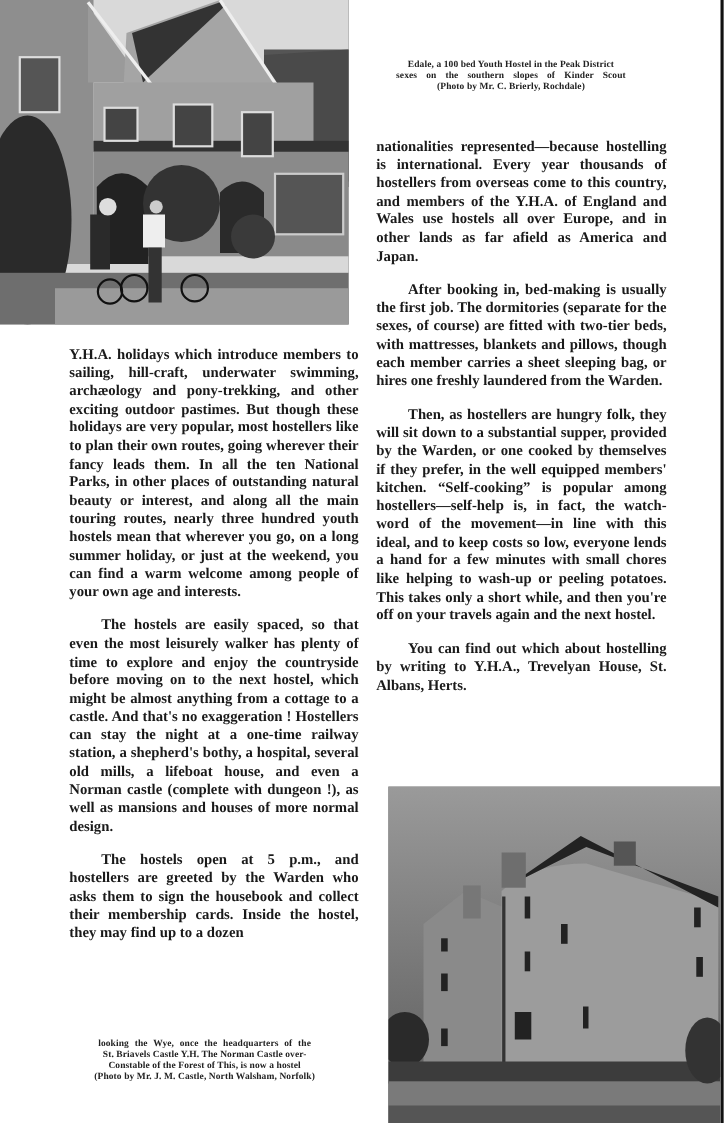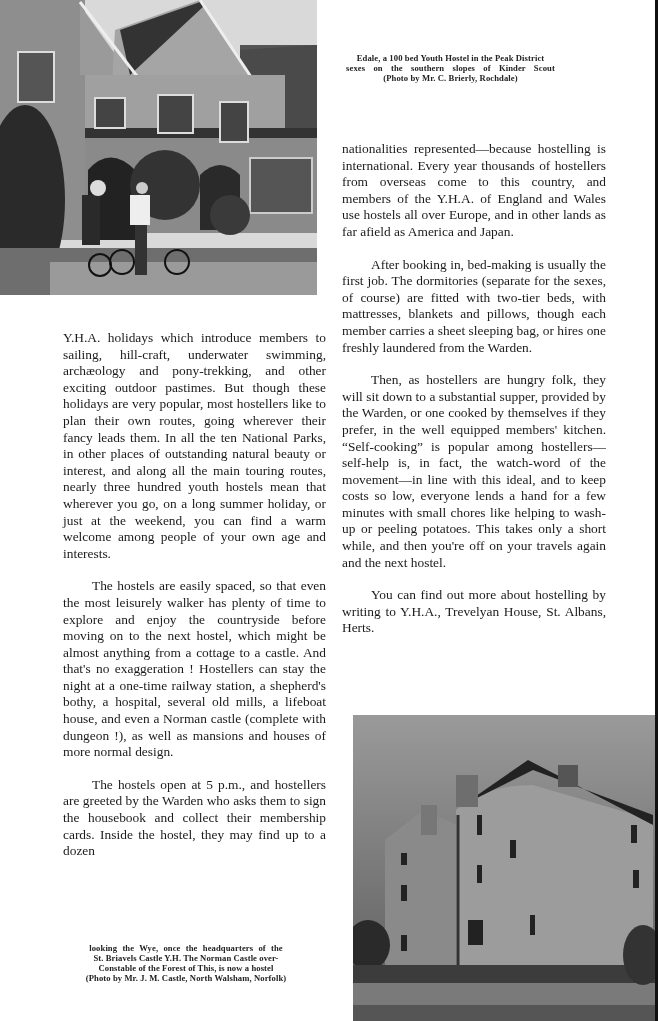--- a/index.html
+++ b/index.html
@@ -4,27 +4,27 @@
 <style>
   html, body { margin: 0; padding: 0; }
   body { width: 658px; height: 1021px; background: #ffffff; position: relative; overflow: hidden;
          font-family: "Liberation Serif", "DejaVu Serif", serif; color: #1a1a1a; }
   .page-edge { position: absolute; right: 0; top: 0; width: 3px; height: 1021px; background: #111; }
   .photo { position: absolute; overflow: hidden; background: #777; }
   .photo svg { display: block; width: 100%; height: 100%; }
   #photo-hostel { left: 0; top: 0; width: 317px; height: 295px; }
   #photo-castle { left: 353px; top: 715px; width: 302px; height: 306px; }
   .caption { position: absolute; font-size: 8.6px; line-height: 10px; text-align: center; font-weight: bold; color: #222; letter-spacing: 0.1px; }
-  #caption-top { left: 308px; top: 53px; width: 285px; }
+  #caption-top { left: 322px; top: 53px; width: 285px; }
   #caption-bottom { left: 36px; top: 943px; width: 300px; }
   .caption div { white-space: nowrap; }
   .col { position: absolute; font-size: 13.4px; line-height: 16.6px; text-align: justify; }
   #col-left { left: 63px; top: 314px; width: 263px; }
   #col-right { left: 342px; top: 125px; width: 264px; }
-  .col p { margin: 16px 0 14px 0; text-indent: 0; hyphens: manual; }
+  .col p { margin: 0 0 14px 0; text-indent: 0; hyphens: manual; font-weight: bold; }
   .col p.indent { text-indent: 29px; }
   .col p.noindent { text-indent: 0; }
 </style>
 </head>
 <body>
 
 <div class="page-edge"></div>
 
 <div class="photo" id="photo-hostel">
   <svg viewBox="0 0 317 295" preserveAspectRatio="none">
@@ -78,21 +78,21 @@
 <div class="col" id="col-left">
   <p class="noindent">Y.H.A. holidays which introduce members to sailing, hill-craft, underwater swimming, archæology and pony-trekking, and other exciting outdoor pastimes. But though these holidays are very popular, most hostellers like to plan their own routes, going wherever their fancy leads them.  In all the ten National Parks, in other places of outstanding natural beauty or interest, and along all the main touring routes, nearly three hundred youth hostels mean that wherever you go, on a long summer holiday, or just at the weekend, you can find a warm welcome among people of your own age and interests.</p>
   <p class="indent">The hostels are easily spaced, so that even the most leisurely walker has plenty of time to explore and enjoy the countryside before moving on to the next hostel, which might be almost anything from a cottage to a castle.  And that's no exaggeration !  Hostellers can stay the night at a one-time railway station, a shepherd's bothy, a hospital, several old mills, a lifeboat house, and even a Norman castle (complete with dungeon !), as well as mansions and houses of more normal design.</p>
   <p class="indent">The hostels open at 5 p.m., and hostellers are greeted by the Warden who asks them to sign the housebook and collect their membership cards. Inside the hostel, they may find up to a dozen</p>
 </div>
 
 <div class="col" id="col-right">
   <p class="noindent">nationalities represented—because hostelling is international. Every year thousands of hostellers from overseas come to this country, and members of the Y.H.A. of England and Wales use hostels all over Europe, and in other lands as far afield as America and Japan.</p>
   <p class="indent">After booking in, bed-making is usually the first job.  The dormitories (separate for the sexes, of course) are fitted with two-tier beds, with mattresses, blankets and pillows, though each member carries a sheet sleeping bag, or hires one freshly laundered from the Warden.</p>
   <p class="indent">Then, as hostellers are hungry folk, they will sit down to a substantial supper, provided by the Warden, or one cooked by themselves if they prefer, in the well equipped members' kitchen.  “Self-cooking” is popular among hostellers—self-help is, in fact, the watch-word of the movement—in line with this ideal, and to keep costs so low, everyone lends a hand for a few minutes with small chores like helping to wash-up or peeling potatoes. This takes only a short while, and then you're off on your travels again and the next hostel.</p>
-  <p class="indent">You can find out more about hostelling by writing to Y.H.A., Trevelyan House, St. Albans, Herts.</p>
+  <p class="indent">You can find out which about hostelling by writing to Y.H.A., Trevelyan House, St. Albans, Herts.</p>
 </div>
 
 <div class="photo" id="photo-castle">
   <svg viewBox="0 0 302 306" preserveAspectRatio="none">
     <defs>
       <linearGradient id="sky" x1="0" y1="0" x2="0" y2="1">
         <stop offset="0" stop-color="#9a9a9a"></stop>
         <stop offset="1" stop-color="#5a5a5a"></stop>
       </linearGradient>
     </defs>

